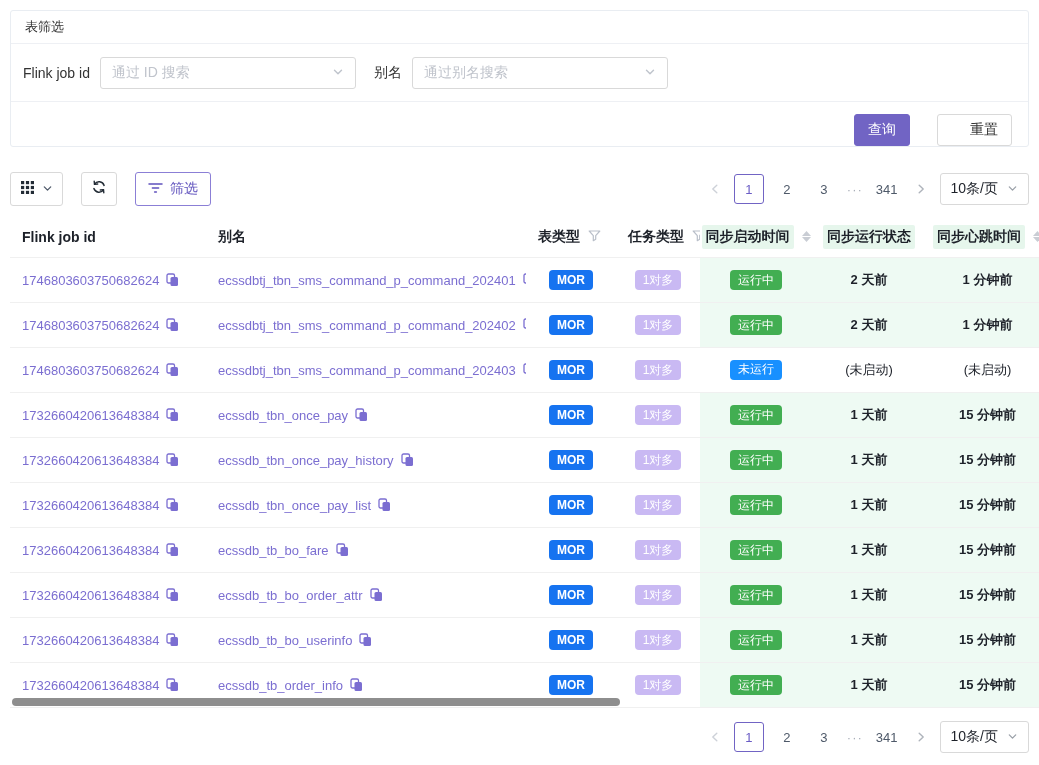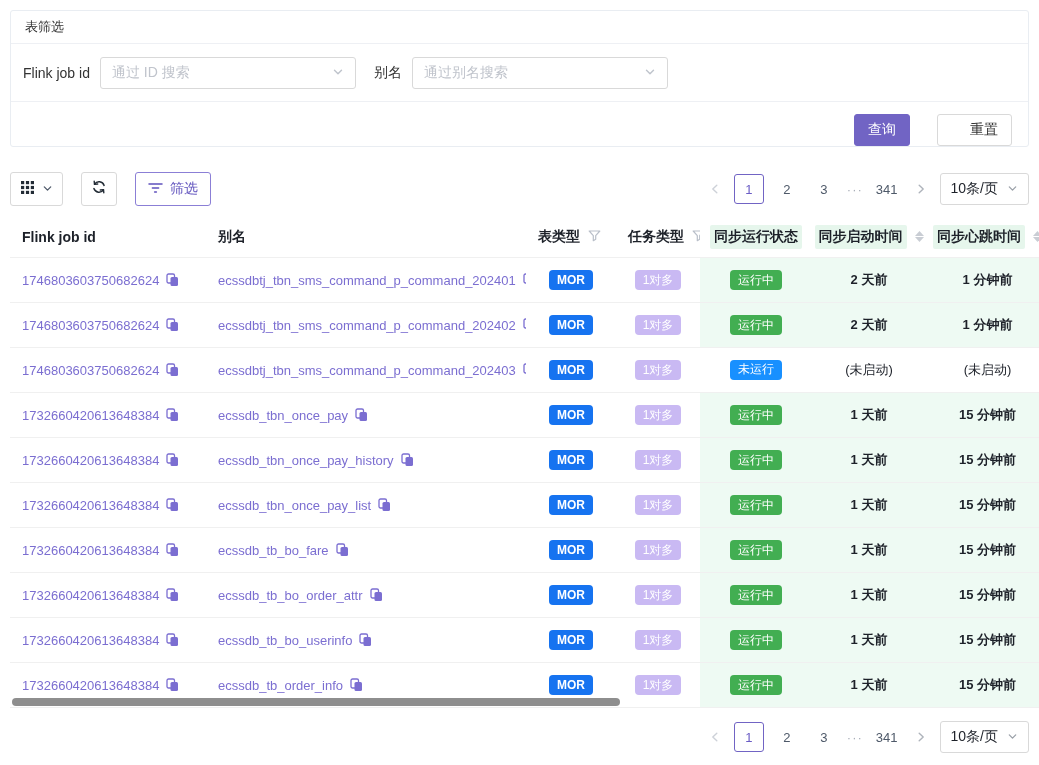--- a/index.html
+++ b/index.html
@@ -197,32 +197,32 @@
     </div>
     <div class="t-cell th-cell">
       <span>任务类型</span>
       <span>
         <svg width="13" height="12" viewBox="0 0 13 12">
             <path d="M1.2 1 h10.6 l-4.1 4.6 v3.6 l-2.4 1.5 v-5.1 z" fill="none" stroke="#b9bfc9" stroke-width="1.2" stroke-linejoin="round"></path>
           </svg>
       </span>
     </div>
     <div class="t-cell th-cell th-center">
-      <span class="th-hl">同步运行状态</span>
-    </div>
-    <div class="t-cell th-cell th-center">
       <span class="th-hl">同步启动时间</span>
       <span class="sorter">
         <svg width="9" height="5" viewBox="0 0 9 5">
             <polygon points="4.5,0 9,5 0,5" fill="#c9cdd4"></polygon>
           </svg>
         <svg width="9" height="5" viewBox="0 0 9 5">
             <polygon points="0,0 9,0 4.5,5" fill="#c9cdd4"></polygon>
           </svg>
       </span>
+    </div>
+    <div class="t-cell th-cell th-center">
+      <span class="th-hl">同步运行状态</span>
     </div>
     <div class="t-cell th-cell th-center">
       <span class="th-hl">同步心跳时间</span>
       <span class="sorter">
         <svg width="9" height="5" viewBox="0 0 9 5">
             <polygon points="4.5,0 9,5 0,5" fill="#c9cdd4"></polygon>
           </svg>
         <svg width="9" height="5" viewBox="0 0 9 5">
             <polygon points="0,0 9,0 4.5,5" fill="#c9cdd4"></polygon>
           </svg>

